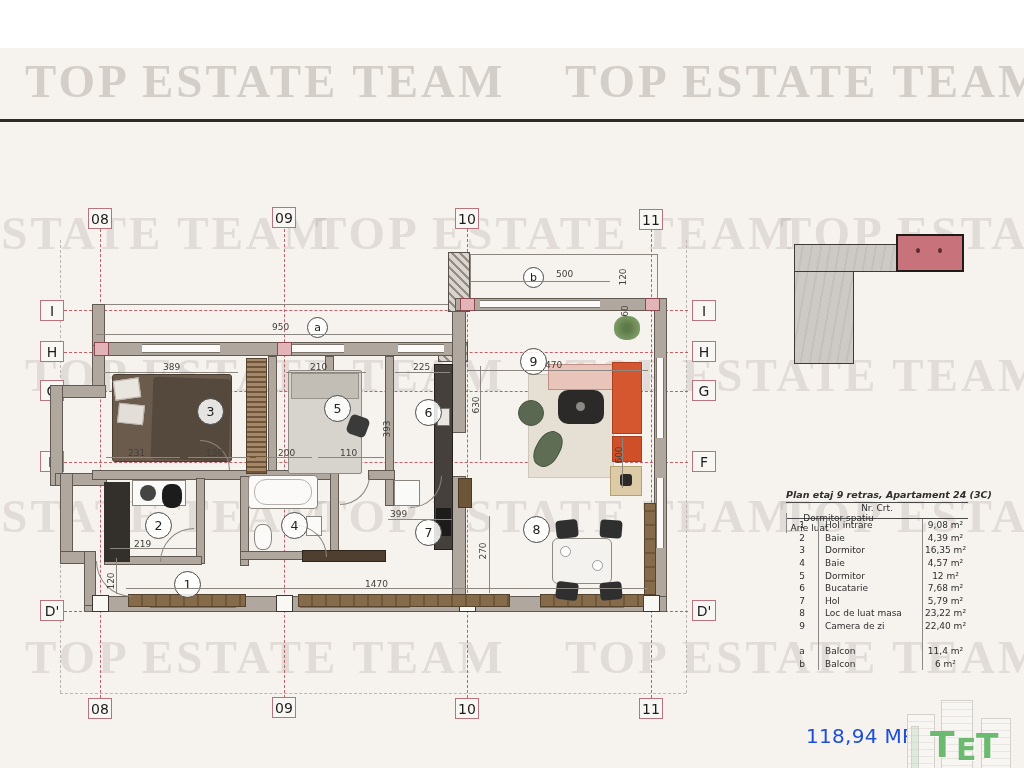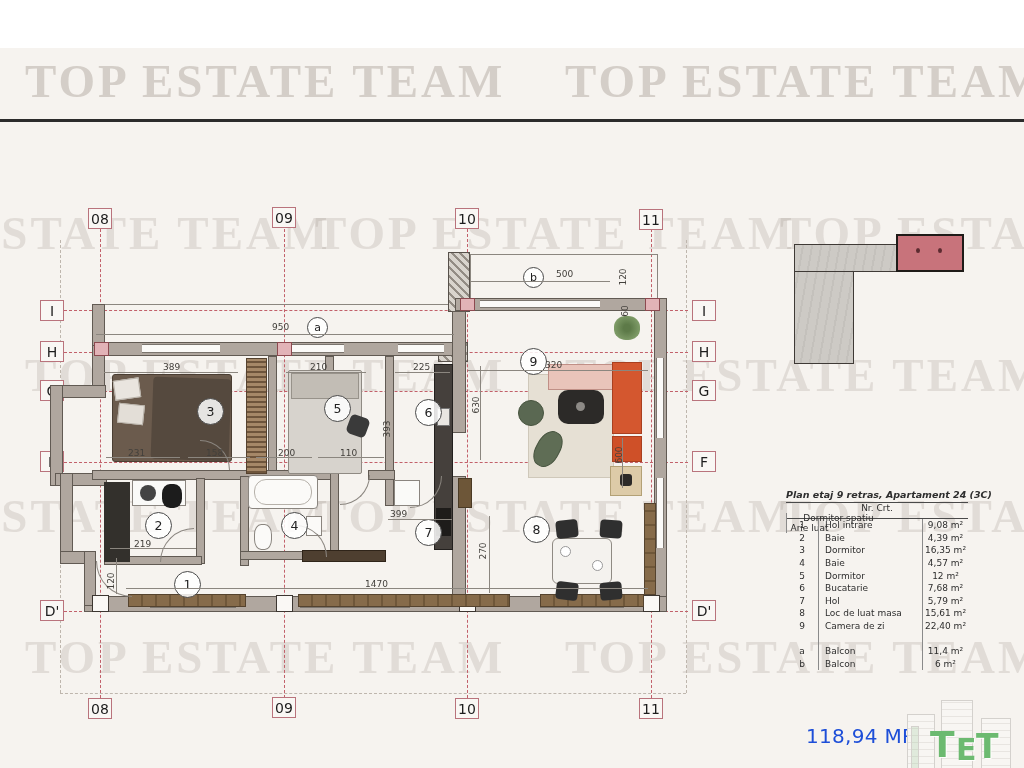--- a/index.html
+++ b/index.html
@@ -269,21 +269,21 @@
     <div class="dlv" style="left:116px;top:510px;height:36px"></div>
     <div class="dlv" style="left:622px;top:390px;height:50px"></div>
 
     <span class="dim" style="left:272px;top:274px">950</span>
     <span class="dim" style="left:556px;top:221px">500</span>
     <span class="dim rot" style="left:614px;top:224px">120</span>
     <span class="dim rot" style="left:619px;top:258px">60</span>
     <span class="dim" style="left:163px;top:314px">389</span>
     <span class="dim" style="left:310px;top:314px">210</span>
     <span class="dim" style="left:413px;top:314px">225</span>
-    <span class="dim" style="left:545px;top:312px">320</span>
+    <span class="dim" style="left:545px;top:312px">470</span>
     <span class="dim" style="left:128px;top:400px">231</span>
     <span class="dim" style="left:206px;top:400px">158</span>
     <span class="dim" style="left:278px;top:400px">200</span>
     <span class="dim" style="left:340px;top:400px">110</span>
     <span class="dim" style="left:390px;top:461px">399</span>
     <span class="dim" style="left:134px;top:491px">219</span>
     <span class="dim rot" style="left:102px;top:528px">120</span>
     <span class="dim" style="left:365px;top:531px">1470</span>
     <span class="dim rot" style="left:474px;top:498px">270</span>
     <span class="dim rot" style="left:467px;top:352px">630</span>
@@ -335,21 +335,21 @@
       <span class="tc3">7,68 m²</span>
     </div>
     <div class="trow">
       <span class="tc1">7</span>
       <span class="tc2">Hol</span>
       <span class="tc3">5,79 m²</span>
     </div>
     <div class="trow">
       <span class="tc1">8</span>
       <span class="tc2">Loc de luat masa</span>
-      <span class="tc3">15,61 m²</span>
+      <span class="tc3">23,22 m²</span>
     </div>
     <div class="trow">
       <span class="tc1">9</span>
       <span class="tc2">Camera de zi</span>
       <span class="tc3">22,40 m²</span>
     </div>
     <div class="trow">
       <span class="tc1"></span>
         <span class="tc2"></span>
         <span class="tc3"></span>

